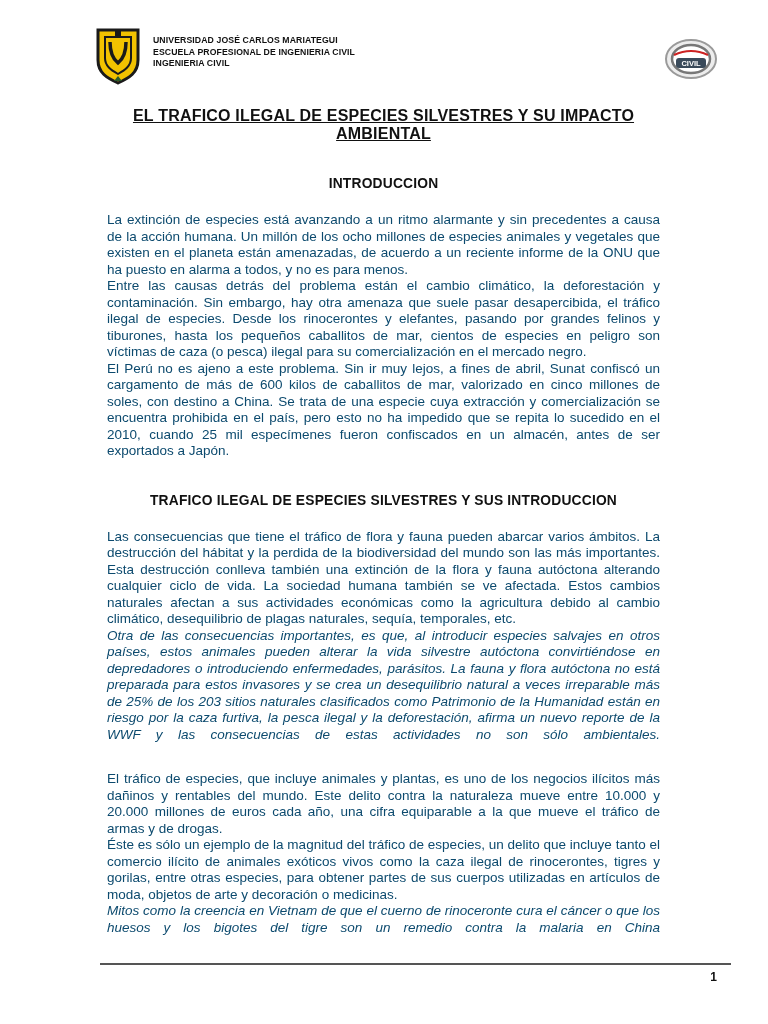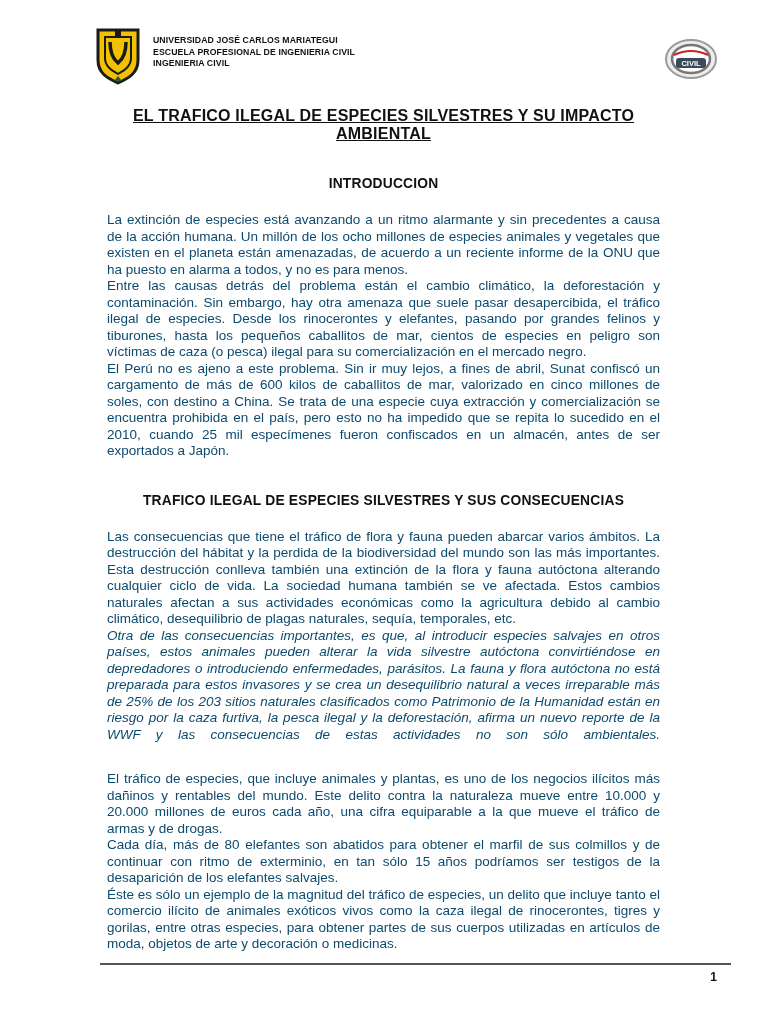--- a/index.html
+++ b/index.html
@@ -120,27 +120,27 @@
 
     <h1 class="doc-title">EL TRAFICO ILEGAL DE ESPECIES SILVESTRES Y SU IMPACTO AMBIENTAL</h1>
 
     <h2 class="section-heading">INTRODUCCION</h2>
     <div class="paras">
       <p class="para">La extinción de especies está avanzando a un ritmo alarmante y sin precedentes a causa de la acción humana. Un millón de los ocho millones de especies animales y vegetales que existen en el planeta están amenazadas, de acuerdo a un reciente informe de la ONU que ha puesto en alarma a todos, y no es para menos.</p>
       <p class="para">Entre las causas detrás del problema están el cambio climático, la deforestación y contaminación. Sin embargo, hay otra amenaza que suele pasar desapercibida, el tráfico ilegal de especies. Desde los rinocerontes y elefantes, pasando por grandes felinos y tiburones, hasta los pequeños caballitos de mar, cientos de especies en peligro son víctimas de caza (o pesca) ilegal para su comercialización en el mercado negro.</p>
       <p class="para">El Perú no es ajeno a este problema. Sin ir muy lejos, a fines de abril, Sunat confiscó un cargamento de más de 600 kilos de caballitos de mar, valorizado en cinco millones de soles, con destino a China. Se trata de una especie cuya extracción y comercialización se encuentra prohibida en el país, pero esto no ha impedido que se repita lo sucedido en el 2010, cuando 25 mil especímenes fueron confiscados en un almacén, antes de ser exportados a Japón.</p>
     </div>
 
-    <h2 class="section-heading">TRAFICO ILEGAL DE ESPECIES SILVESTRES Y SUS CONSECUENCIAS</h2>
+    <h2 class="section-heading">TRAFICO ILEGAL DE ESPECIES SILVESTRES Y SUS INTRODUCCION</h2>
     <div class="paras">
       <p class="para">Las consecuencias que tiene el tráfico de flora y fauna pueden abarcar varios ámbitos. La destrucción del hábitat y la perdida de la biodiversidad del mundo son las más importantes. Esta destrucción conlleva también una extinción de la flora y fauna autóctona alterando cualquier ciclo de vida. La sociedad humana también se ve afectada. Estos cambios naturales afectan a sus actividades económicas como la agricultura debido al cambio climático, desequilibrio de plagas naturales, sequía, temporales, etc.</p>
       <p class="para justify-last">Otra de las consecuencias importantes, es que, al introducir especies salvajes en otros países, estos animales pueden alterar la vida silvestre autóctona convirtiéndose en depredadores o introduciendo enfermedades, parásitos.  La fauna y flora autóctona no está preparada para estos invasores y se crea un desequilibrio natural a veces irreparable más de 25% de los 203 sitios naturales clasificados como Patrimonio de la Humanidad están en riesgo por la caza furtiva, la pesca ilegal y la deforestación, afirma un nuevo reporte de la WWF y las consecuencias de estas actividades no son sólo ambientales.</p>
       <p class="para para-gap">El tráfico de especies, que incluye animales y plantas, es uno de los negocios ilícitos más dañinos y rentables del mundo. Este delito contra la naturaleza mueve entre 10.000 y 20.000 millones de euros cada año, una cifra equiparable a la que mueve el tráfico de armas y de drogas.</p>
-      <p class="para">Cada día, más de 80 elefantes son abatidos para obtener el marfil de sus colmillos y de continuar con ritmo de exterminio, en tan sólo 15 años podríamos ser testigos de la desaparición de los elefantes salvajes.</p>
       <p class="para">Éste es sólo un ejemplo de la magnitud del tráfico de especies, un delito que incluye tanto el comercio ilícito de animales exóticos vivos como la caza ilegal de rinocerontes, tigres y gorilas, entre otras especies, para obtener partes de sus cuerpos utilizadas en artículos de moda, objetos de arte y decoración o medicinas.</p>
+      <p class="para justify-last">Mitos como la creencia en Vietnam de que el cuerno de rinoceronte cura el cáncer o que los huesos y los bigotes del tigre son un remedio contra la malaria en China</p>
     </div>
 
   </main>
 
   <footer class="doc-footer">
     <div class="footer-rule"></div>
     <div class="page-number">1</div>
   </footer>
 
 </div>

